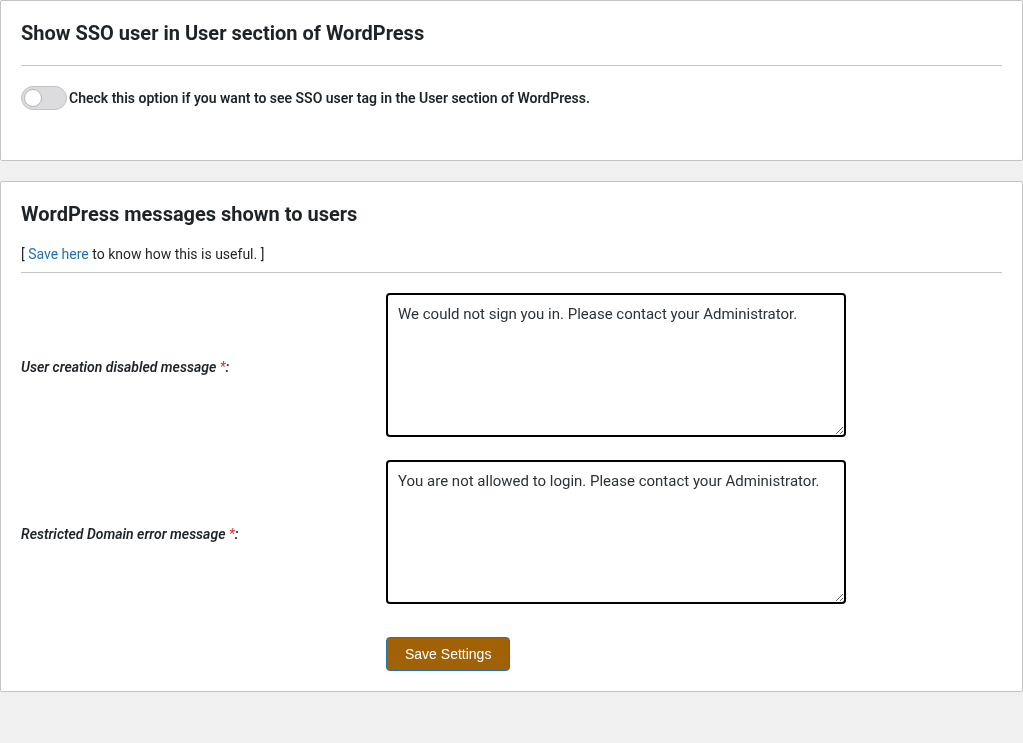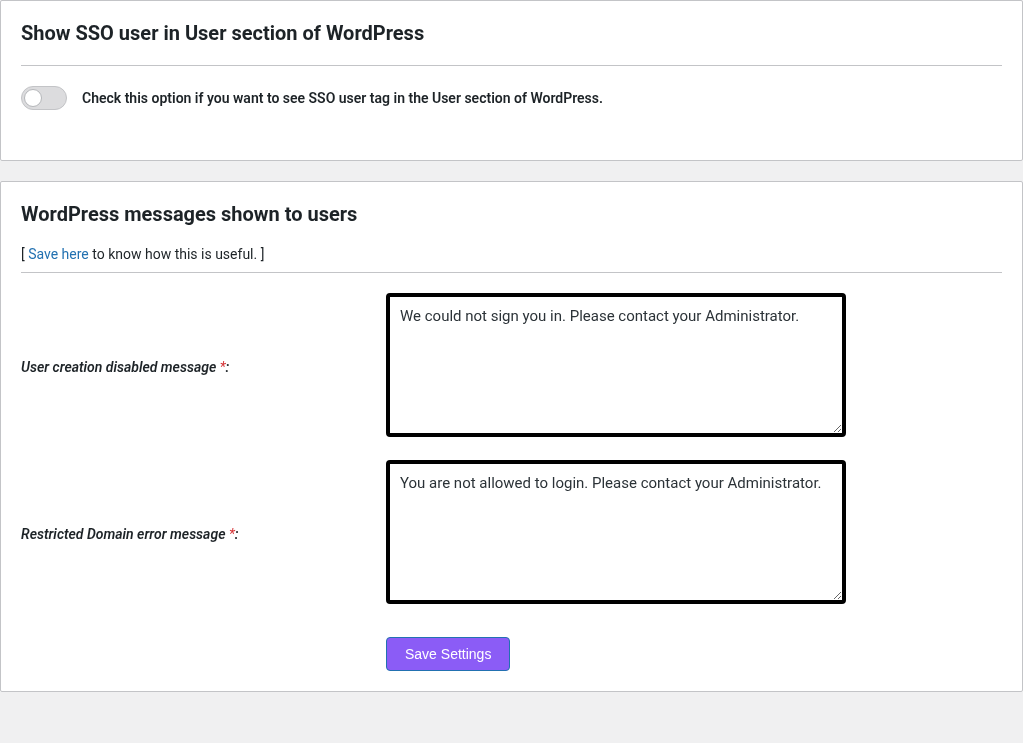--- a/index.html
+++ b/index.html
@@ -24,21 +24,21 @@
       margin-bottom: 20px;
     }
     .panel-divider {
       border: none;
       border-top: 1px solid #c3c4c7;
       margin-bottom: 20px;
     }
     .toggle-row {
       display: flex;
       align-items: center;
-      gap: 15px;
+      gap: 2px;
       padding-bottom: 30px;
     }
     .toggle-switch {
       position: relative;
       width: 46px;
       height: 24px;
       border-radius: 24px;
       background: #dcdcde;
       border: 1px solid #c3c4c7;
       cursor: pointer;
@@ -83,38 +83,38 @@
       font-weight: 600;
       color: #1d2327;
       font-size: 14px;
     }
     .required { color: #d63638; }
     .form-field-cell { flex: 0 0 auto; }
     textarea.form-field {
       width: 460px;
       height: 144px;
       padding: 8px 10px;
-      border: 4px solid #000000;
+      border: 2px solid #000000;
       border-radius: 4px;
       font-family: inherit;
       font-size: 15px;
       color: #2c3338;
       line-height: 1.5;
       resize: both;
     }
     .btn-row {
       display: flex;
       margin-top: 30px;
     }
     .btn-offset {
       width: 365px;
       flex-shrink: 0;
     }
     .btn-primary {
-      background: #8b5cf6;
+      background: #a16207;
       color: #fff;
       border: 1px solid #2271b1;
       border-radius: 4px;
       padding: 8px 18px;
       font-size: 14px;
       cursor: pointer;
     }
   </style>
 </head>
 <body>

